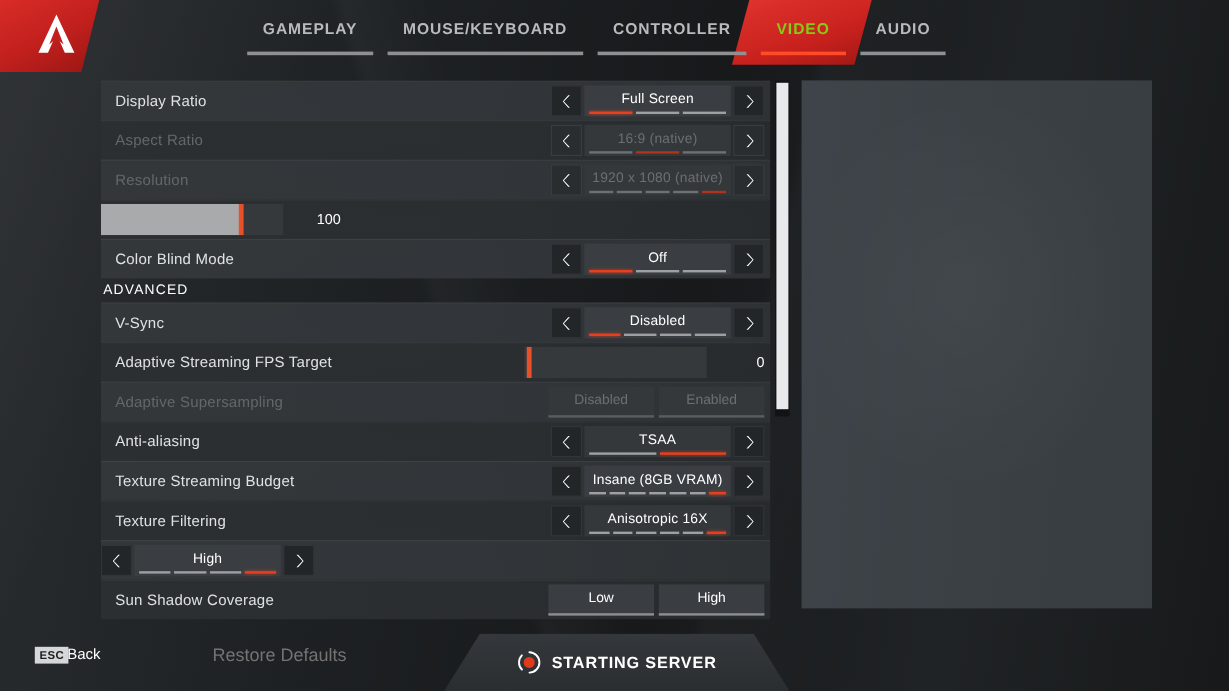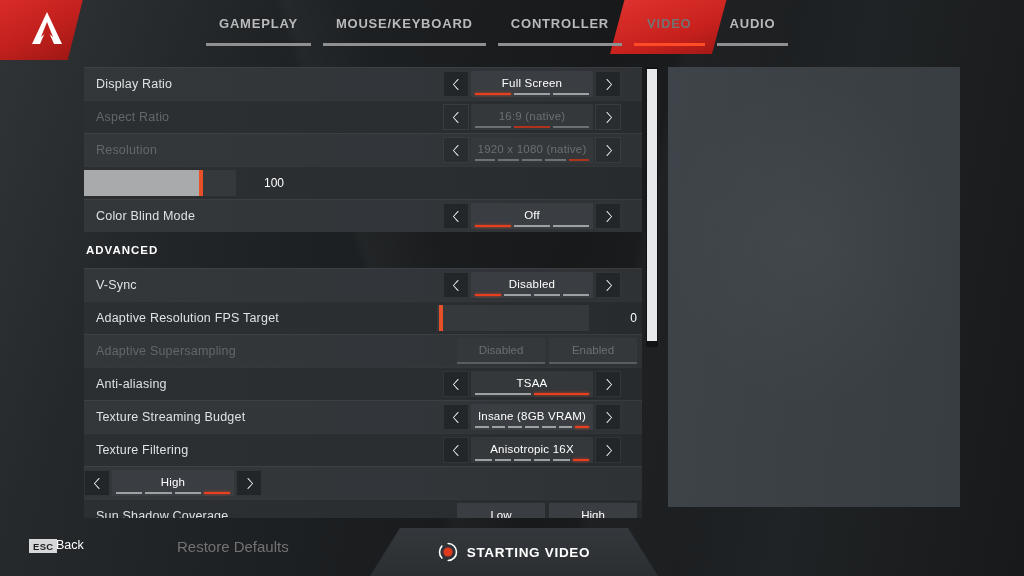--- a/index.html
+++ b/index.html
@@ -79,21 +79,21 @@
   }
   .tab-label { position: relative; z-index: 2; }
   .tab::after {
     content: "";
     position: absolute;
     left: 6px; right: 6px; bottom: 0;
     height: 3px;
     background: #8e9092;
     z-index: 2;
   }
-  .tab.active { color: #737373; }
+  .tab.active { color: #84cc16; }
   .tab.active .tab-bg {
     position: absolute;
     left: -10px; right: -10px; top: -6px; bottom: -8px;
     background: linear-gradient(160deg, #e0342f 0%, #c8211d 65%, #a41916 100%);
     transform: skewX(-15deg);
     z-index: 0;
   }
   .tab.active::after { background: #ff4b26; }
 
   
@@ -121,37 +121,37 @@
 
   .row-label {
     padding-left: 12px;
     color: #dfe1e2;
     font-size: 12.5px;
     letter-spacing: 0.2px;
     flex: 1;
   }
 
   .section-head {
-    height: 36px;
+    height: 20px;
     display: flex;
     align-items: center;
     background: transparent;
     color: #ffffff;
     font-size: 11.5px;
-    font-weight: bold;
+    font-weight: normal;
     letter-spacing: 1px;
     padding-left: 2px;
   }
 
   
   .ctrl-stepper {
     display: flex;
     align-items: center;
     height: 100%;
-    padding-right: 21px;
+    padding-right: 5px;
   }
   .arrow-btn {
     width: 26px; height: 26px;
     background: #232629;
     border: 1px solid rgba(255,255,255,0.07);
     display: flex;
     align-items: center;
     justify-content: center;
     flex: 0 0 auto;
   }
@@ -493,21 +493,21 @@
           </div>
         </div>
         <div class="arrow-btn">
           <svg viewBox="0 0 14 14" width="13" height="13">
             <path d="M4.4 1.4 L9.8 7 L4.4 12.6 L5.9 12.6 L10.8 7 L5.9 1.4 Z" fill="#ffffff"></path>
           </svg>
         </div>
       </div>
     </div>
     <div class="row alt">
-      <div class="row-label">Adaptive Resolution FPS Target</div>
+      <div class="row-label">Adaptive Streaming FPS Target</div>
       <div class="ctrl-slider">
         <div class="slider-track">
           <div class="slider-fill" style="width: 0%;"></div>
           <div class="slider-knob" style="left: 2px;"></div>
         </div>
         <div class="slider-num">0</div>
       </div>
     </div>
     <div class="row disabled">
       <div class="row-label">Adaptive Supersampling</div>
@@ -631,15 +631,15 @@
 
 <div class="footer">
   <span class="esc-key">ESC</span>
   <span class="back-label">Back</span>
   <span class="restore-label">Restore Defaults</span>
   <div class="status-plate">
     <svg class="spinner" viewBox="0 0 20 20">
       <circle cx="10" cy="10" r="8.5" fill="none" stroke="#ffffff" stroke-width="1.6" stroke-dasharray="13 7" stroke-linecap="round"></circle>
       <circle cx="10" cy="10" r="4.6" fill="#e03a1c"></circle>
     </svg>
-    <span class="status-text">STARTING VIDEO</span>
+    <span class="status-text">STARTING SERVER</span>
   </div>
 </div>
 
 </body></html>

